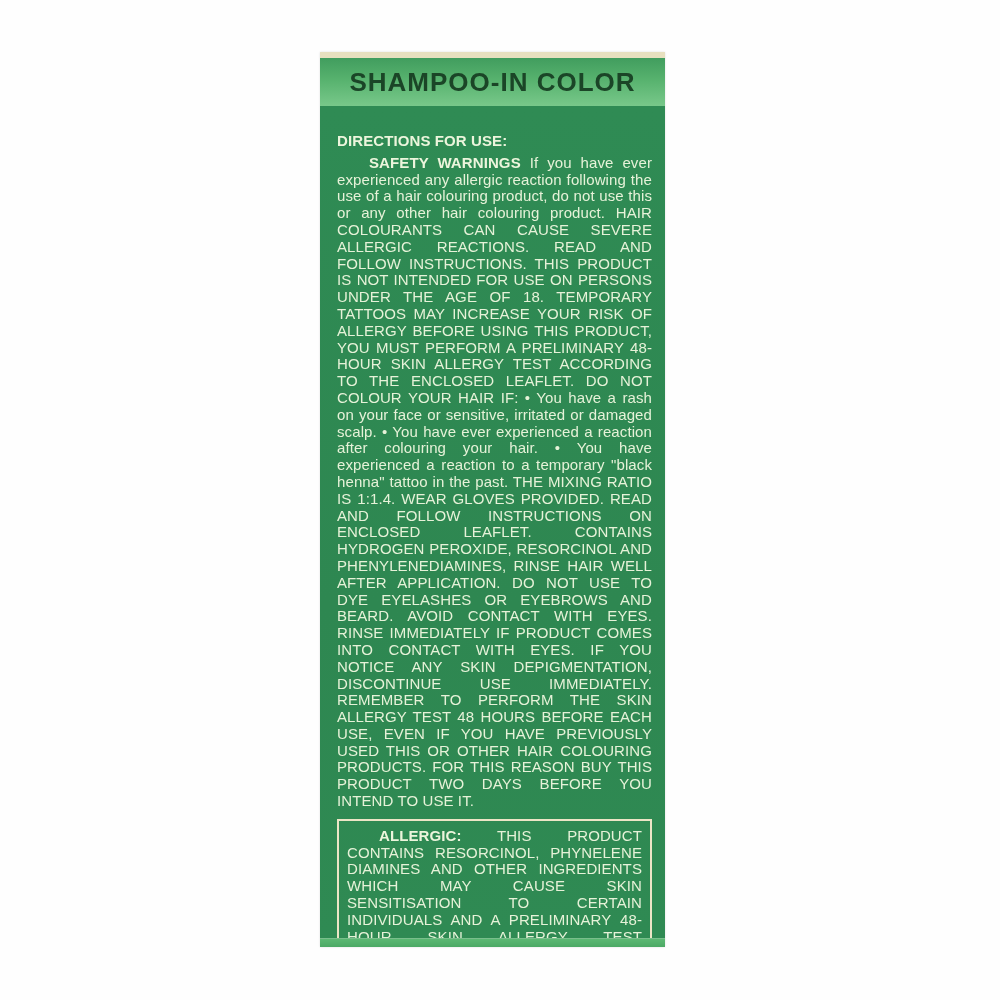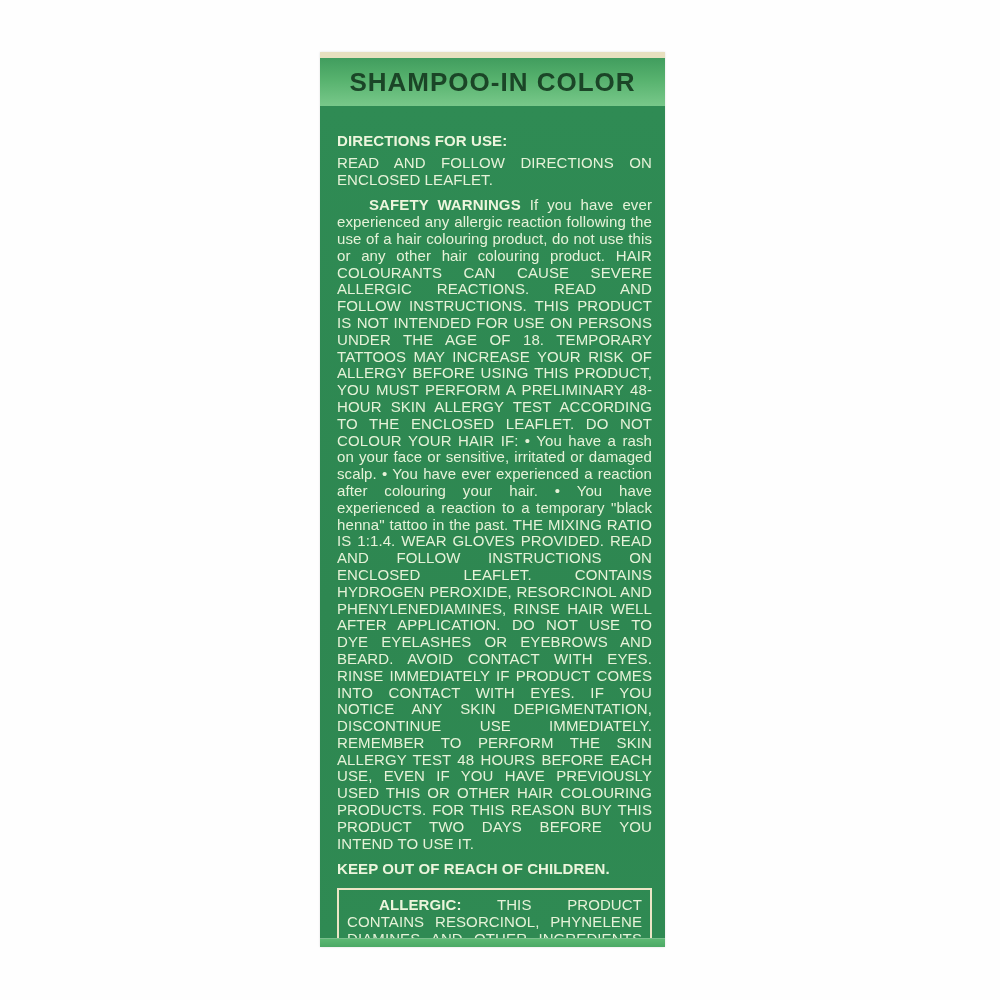--- a/index.html
+++ b/index.html
@@ -64,25 +64,23 @@
     <div class="top-edge"></div>
 
     <div class="header-band">
       <span class="product-title">SHAMPOO-IN COLOR</span>
     </div>
 
     <div class="panel-body">
 
       <p class="heading">DIRECTIONS FOR USE:</p>
 
-      <p class="para">READ AND FOLLOW DIRECTIONS ON ENCLOSED LEAFLET.</p>
 
       <p class="para"><b class="lead">SAFETY WARNINGS</b><span> If you have ever experienced any allergic reaction following the use of a hair colouring product, do not use this or any other hair colouring product. HAIR COLOURANTS CAN CAUSE SEVERE ALLERGIC REACTIONS. READ AND FOLLOW INSTRUCTIONS. THIS PRODUCT IS NOT INTENDED FOR USE ON PERSONS UNDER THE AGE OF 18. TEMPORARY TATTOOS MAY INCREASE YOUR RISK OF ALLERGY BEFORE USING THIS PRODUCT, YOU MUST PERFORM A PRELIMINARY 48-HOUR SKIN ALLERGY TEST ACCORDING TO THE ENCLOSED LEAFLET. DO NOT COLOUR YOUR HAIR IF: • You have a rash on your face or sensitive, irritated or damaged scalp. • You have ever experienced a reaction after colouring your hair. • You have experienced a reaction to a temporary "black henna" tattoo in the past. THE MIXING RATIO IS 1:1.4. WEAR GLOVES PROVIDED. READ AND FOLLOW INSTRUCTIONS ON ENCLOSED LEAFLET. CONTAINS HYDROGEN PEROXIDE, RESORCINOL AND PHENYLENEDIAMINES, RINSE HAIR WELL AFTER APPLICATION. DO NOT USE TO DYE EYELASHES OR EYEBROWS AND BEARD. AVOID CONTACT WITH EYES. RINSE IMMEDIATELY IF PRODUCT COMES INTO CONTACT WITH EYES. IF YOU NOTICE ANY SKIN DEPIGMENTATION, DISCONTINUE USE IMMEDIATELY. REMEMBER TO PERFORM THE SKIN ALLERGY TEST 48 HOURS BEFORE EACH USE, EVEN IF YOU HAVE PREVIOUSLY USED THIS OR OTHER HAIR COLOURING PRODUCTS. FOR THIS REASON BUY THIS PRODUCT TWO DAYS BEFORE YOU INTEND TO USE IT.</span></p>
 
-      <p class="keep-out">KEEP OUT OF REACH OF CHILDREN.</p>
 
       <div class="warning-box">
         <p class="para first"><b class="lead">ALLERGIC:</b><span> THIS PRODUCT CONTAINS RESORCINOL, PHYNELENE DIAMINES AND OTHER INGREDIENTS WHICH MAY CAUSE SKIN SENSITISATION TO CERTAIN INDIVIDUALS AND A PRELIMINARY 48-HOUR SKIN ALLERGY TEST ACCORDING TO ACCOMPANYING DIRECTIONS SHOULD BE MADE BEFORE USE, THIS PRODUCT MUST NOT BE USED FOR DYEING THE EYELASHES OR EYEBROWS AND BEARD.</span></p>
 
       </div>
 
     </div>
 
     <div class="bottom-edge"></div>
 

